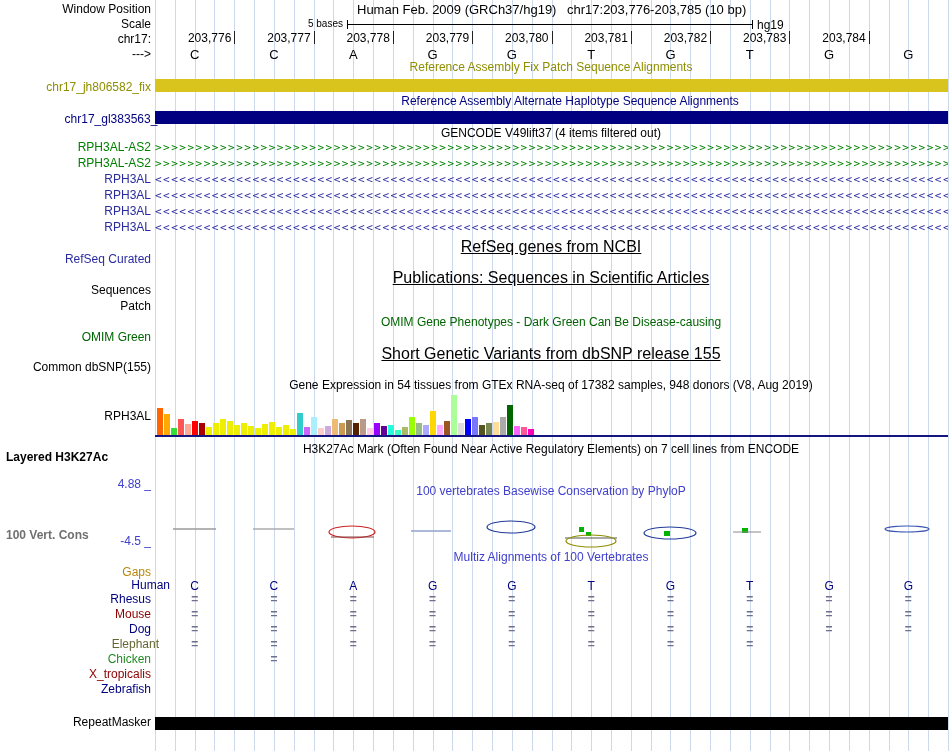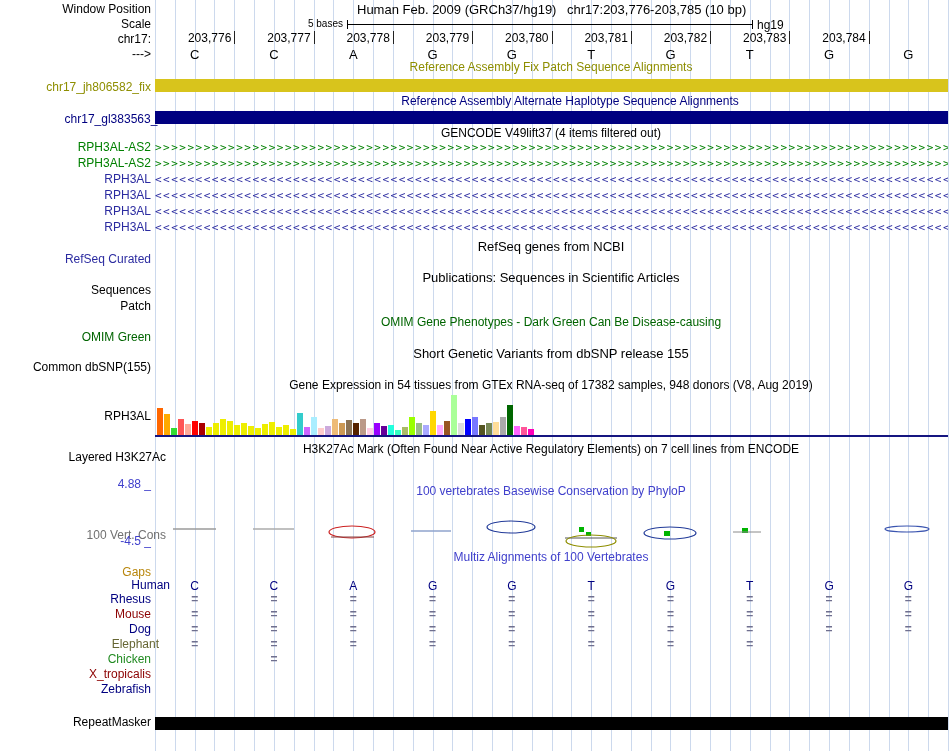--- a/index.html
+++ b/index.html
@@ -1,22 +1,22 @@
 <!DOCTYPE html>
 <html style="--guideline: #ccd9ed; --olive_text: #8e8e00; --fix_yellow: #d8c41c; --navy: #000080; --green_gene: #008000; --blue_gene: #2b2ba0; --title_blue: #4040cc; --omim_green: #006400; --gaps_orange: #b8860b; --maroon: #8b0000; --chicken_green: #228b22; --elephant_olive: #666633; --cons_gray: #707070; --align_gray: #6f6f8f; --divider_navy: #151580;"><head>
 <meta charset="utf-8">
 <style>
   html,body{margin:0;padding:0;background:#fff;}
   body{font-family:"Liberation Sans",sans-serif;color:#000;}
   #browser{position:relative;width:950px;height:751px;background:#fff;overflow:hidden;font-size:12px;}
   .gl{position:absolute;top:0;width:1px;height:751px;background:var(--guideline);}
   .left-label{position:absolute;left:0;width:151px;text-align:right;font-size:12px;line-height:13px;white-space:nowrap;}
-  .ll-left{text-align:right;padding-left:15px;}
+  .ll-left{text-align:left;padding-left:6px;font-weight:bold;}
   .title{position:absolute;left:155px;width:792px;text-align:center;font-size:12px;line-height:13px;white-space:nowrap;}
-  .small{font-size:13px;}
+  .small{font-size:16px;text-decoration:underline;}
   .hdr{position:absolute;font-size:13px;white-space:nowrap;}
   .rl{position:absolute;font-size:10px;white-space:nowrap;}
   .abs{position:absolute;font-size:12px;}
   .bar{position:absolute;left:155px;width:793px;height:13px;}
   .scale-line{position:absolute;left:347px;top:20px;width:404px;height:9px;border-left:1px solid #000;border-right:1px solid #000;}
   .scale-line::after{content:"";position:absolute;left:0;right:0;top:4px;border-top:1px solid #000;}
   .rnum{position:absolute;font-size:12px;white-space:nowrap;top:31px;}
   .rtick{position:absolute;width:1px;height:13px;background:#222;top:31px;}
   .base{position:absolute;width:20px;text-align:center;font-size:13px;top:47px;}
   .arrows{position:absolute;left:155px;width:793px;height:14px;overflow:hidden;white-space:nowrap;

